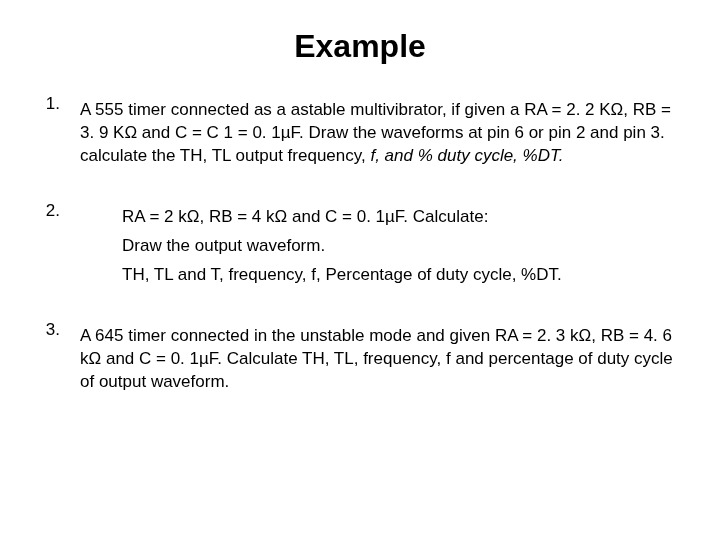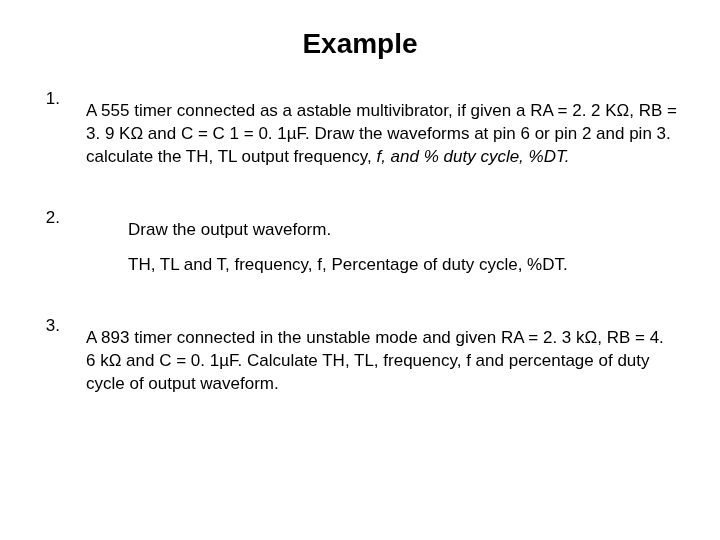--- a/index.html
+++ b/index.html
@@ -5,64 +5,65 @@
   * { box-sizing: border-box; margin: 0; padding: 0; }
   html, body { width: 720px; height: 540px; }
   body {
     background: #fff;
     font-family: Arial, Helvetica, sans-serif;
     color: #000;
     padding: 28px 30px 20px 30px;
   }
   .title {
     text-align: center;
-    font-size: 28px;
+    font-size: 32px;
     font-weight: bold;
     margin-bottom: 28px;
   }
   .items { }
   .item {
     display: flex;
     font-size: 17px;
     line-height: 1.35;
     margin-bottom: 26px;
   }
   .num {
     width: 44px;
     flex: 0 0 44px;
     text-align: right;
     padding-right: 14px;
   }
   .body { flex: 1; }
-  .body p { margin: 12px; }
+  .body p { margin: 6px; }
   .sub { padding-left: 42px; }
   .ital { font-style: italic; }
 </style>
 </head>
 <body>
 
 <div class="title">Example</div>
 
 <div class="items">
 
   <div class="item">
     <div class="num">1.</div>
     <div class="body">
       <p><span>A 555 timer connected as a astable multivibrator, if given a RA = 2. 2 KΩ, RB = 3. 9 KΩ and C = C 1 = 0. 1µF. Draw the waveforms at pin 6 or pin 2 and pin 3. calculate the TH, TL output frequency, </span><span class="ital">f, and % duty cycle, %DT.</span></p>
     </div>
   </div>
 
   <div class="item">
     <div class="num">2.</div>
     <div class="body">
+      <p class="sub">RA = 2 kΩ, RB = 4 kΩ and C = 0. 1µF. Calculate:</p>
       <p class="sub">Draw the output waveform.</p>
       <p class="sub">TH, TL and T, frequency, f, Percentage of duty cycle, %DT.</p>
     </div>
   </div>
 
   <div class="item">
     <div class="num">3.</div>
     <div class="body">
-      <p>A 893 timer connected in the unstable mode and given RA = 2. 3 kΩ, RB = 4. 6 kΩ and C = 0. 1µF. Calculate TH, TL, frequency, f and percentage of duty cycle of output waveform.</p>
+      <p>A 645 timer connected in the unstable mode and given RA = 2. 3 kΩ, RB = 4. 6 kΩ and C = 0. 1µF. Calculate TH, TL, frequency, f and percentage of duty cycle of output waveform.</p>
     </div>
   </div>
 
 </div>
 
 </body></html>

